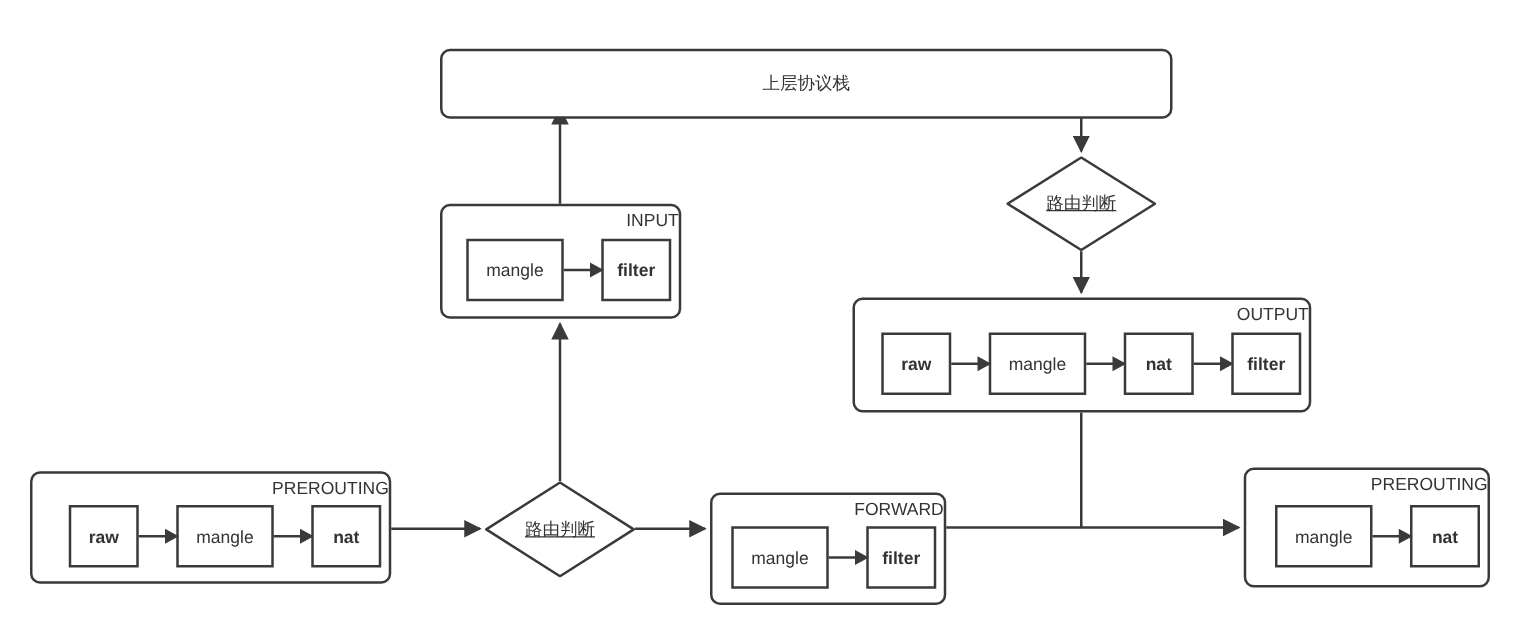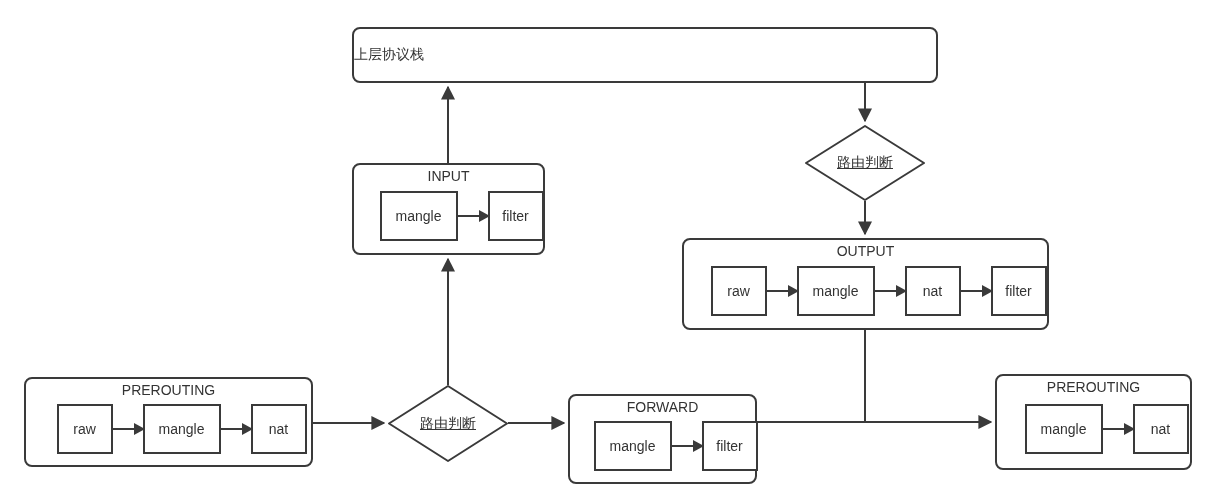--- a/index.html
+++ b/index.html
@@ -1,26 +1,26 @@
 <!DOCTYPE html>
 <html><head>
 <meta charset="utf-8">
 <style>
   html,body{margin:0;padding:0;background:#ffffff;}
   body{font-family:"Liberation Sans","DejaVu Sans",sans-serif;color:#333333;}
   .canvas{position:relative;width:1215px;height:496px;background:#ffffff;overflow:hidden;}
   .wires{position:absolute;left:0;top:0;width:1215px;height:496px;}
   .wires line{stroke:#3a3a3a;stroke-width:2;}
-  .box,.chain{position:absolute;background:#ffffff;border:2px solid #3a3a3a;border-radius:8px;box-sizing:border-box;}
-  .stack{display:flex;align-items:center;justify-content:flex-start;font-size:14px;}
+  .box,.chain{position:absolute;background:#ffffff;border:2px solid #3a3a3a;border-radius:8px;box-sizing:border-box;align-items:flex-end;}
+  .stack{display:flex;align-items:center;justify-content:center;font-size:14px;margin-top:12px;}
   .chain{display:flex;flex-direction:column;}
   .chain-title{text-align:center;font-size:14px;line-height:16px;margin-top:3px;white-space:nowrap;}
   .chain-body{flex:1;display:flex;align-items:center;justify-content:center;padding:0 6px 6px;margin-left:26px;}
   .node{border:2px solid #3a3a3a;background:#ffffff;height:50px;display:flex;align-items:center;justify-content:center;font-size:14px;box-sizing:border-box;flex:0 0 auto;}
-  .n-raw,.n-nat,.n-filter{width:56px;}
+  .n-raw,.n-nat,.n-filter{width:56px;font-weight:bold;}
   .n-mangle{width:78px;}
   .harrow{flex:0 0 30px;height:2px;background:#3a3a3a;position:relative;}
   .harrow::after{content:"";position:absolute;right:-2px;top:-5px;width:0;height:0;
     border-left:11px solid #3a3a3a;border-top:6px solid transparent;border-bottom:6px solid transparent;}
   .diamond{position:absolute;display:flex;align-items:center;justify-content:center;}
   .diamond svg{position:absolute;left:0;top:0;width:100%;height:100%;}
   .diamond svg polygon{fill:#ffffff;stroke:#3a3a3a;stroke-width:2;stroke-linejoin:round;}
   .diamond-label{position:relative;font-size:14px;white-space:nowrap;text-decoration:underline;}
 </style>
 </head>

